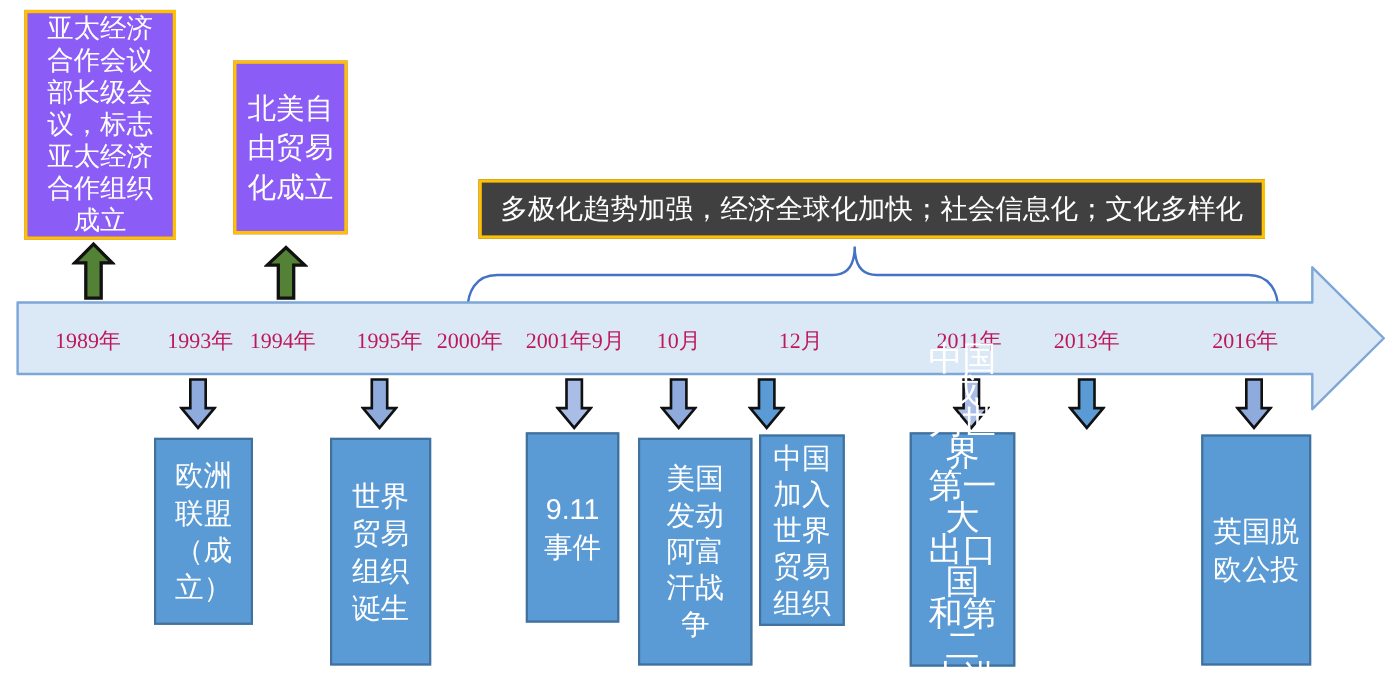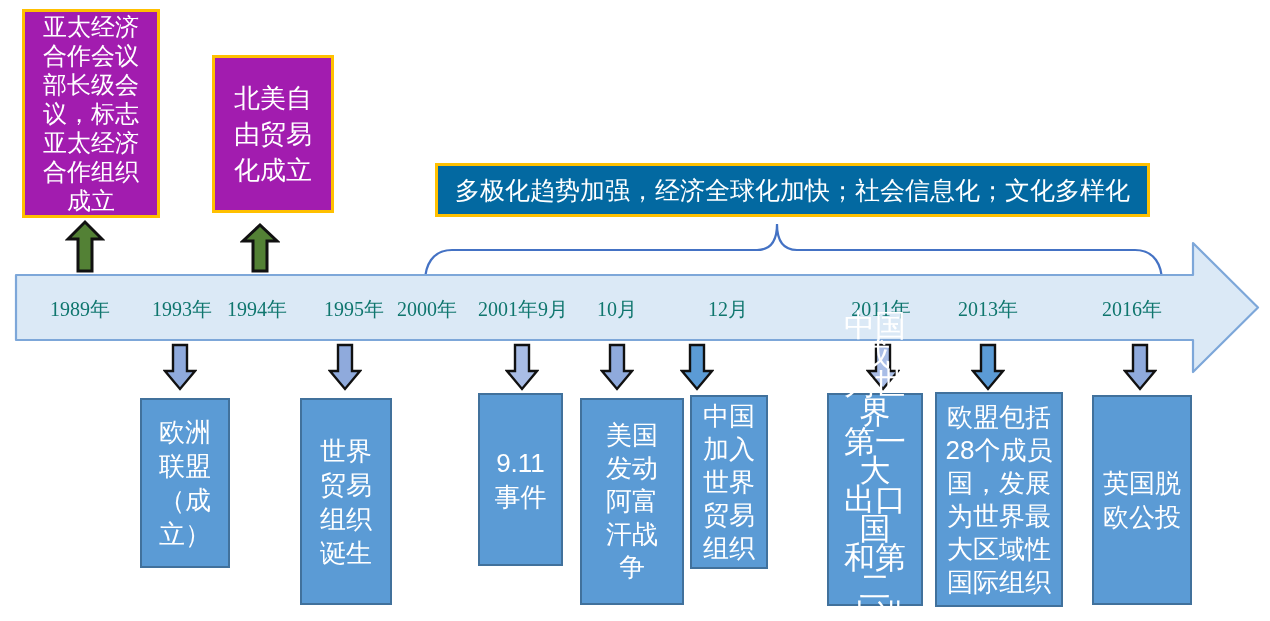--- a/index.html
+++ b/index.html
@@ -1,51 +1,51 @@
 <!DOCTYPE html>
 <html><head>
 <meta charset="utf-8">
 <style>
   html,body{margin:0;padding:0;background:#ffffff;}
   #canvas{position:relative;width:1270px;height:621px;background:#ffffff;overflow:hidden;
           font-family:"Liberation Sans","DejaVu Sans",sans-serif;}
-  .greenbox{position:absolute;background:#a21caf;border:3px solid #FFC000;
+  .greenbox{position:absolute;background:#8b5cf6;border:3px solid #FFC000;
             display:flex;align-items:center;justify-content:center;box-sizing:border-box;}
-  .banner{position:absolute;left:435px;top:163px;width:715px;height:54px;background:#0369a1;
+  .banner{position:absolute;left:435px;top:163px;width:715px;height:54px;background:#404040;
           border:3px solid #FFC000;display:flex;align-items:center;justify-content:center;box-sizing:border-box;}
   .banner .boxtext{font-size:25px;line-height:28px;white-space:nowrap;}
   .boxtext{color:#ffffff;text-align:center;white-space:pre-line;font-size:26px;line-height:33px;}
   .greenbox .boxtext{font-size:24px;line-height:29px;}
   .bluebox{position:absolute;background:#5B9BD5;border:2.5px solid #41719C;
            display:flex;align-items:center;justify-content:center;box-sizing:border-box;}
   .lh29 .boxtext{line-height:29px;font-size:31px;}
   .lh34 .boxtext{line-height:34px;}
   .year{position:absolute;top:296px;transform:translateX(-50%);
-        font-family:"Liberation Serif","DejaVu Serif",serif;font-size:20px;color:#0f766e;white-space:nowrap;}
+        font-family:"Liberation Serif","DejaVu Serif",serif;font-size:20px;color:#be185d;white-space:nowrap;}
   .icon{position:absolute;}
   svg{display:block;}
   .ad-light{fill:#A9BDE6;}
   .ad-mid{fill:#8FAADC;}
   .ad-sat{fill:#5B9BD5;}
 </style>
 </head>
 <body>
 
 <div id="canvas">
 
   <div class="greenbox" style="left:22px;top:9px;width:138px;height:209px">
     <div class="boxtext">亚太经济
 合作会议
 部长级会
 议，标志
 亚太经济
 合作组织
 成立</div>
   </div>
-  <div class="greenbox" style="left:212px;top:55px;width:122px;height:158px">
+  <div class="greenbox" style="left:212px;top:55px;width:104px;height:158px">
     <div class="boxtext" style="line-height:36px;font-size:26px">北美自
 由贸易
 化成立</div>
   </div>
 
   <svg class="icon" style="left:65px;top:219px" width="40" height="54" viewBox="0 0 40 54">
     <path d="M13 52 L13 20 L3 20 L20 3 L37 20 L27 20 L27 52 Z" fill="#538135" stroke="#111111" stroke-width="3" stroke-linejoin="miter"></path>
   </svg>
   <svg class="icon" style="left:240px;top:222px" width="40" height="51" viewBox="0 0 40 51">
     <path d="M13 49 L13 19 L3 19 L20 3 L37 19 L27 19 L27 49 Z" fill="#538135" stroke="#111111" stroke-width="3" stroke-linejoin="miter"></path>
@@ -132,26 +132,18 @@
   </div>
   <div class="bluebox lh29" style="left:827px;top:393px;width:96px;height:213px">
     <div class="boxtext">中国成
 为世界
 第一大
 出口国
 和第二
 大进口
 国</div>
   </div>
-  <div class="bluebox" style="left:935px;top:392px;width:128px;height:215px">
-    <div class="boxtext">欧盟包括
-28个成员
-国，发展
-为世界最
-大区域性
-国际组织</div>
-  </div>
   <div class="bluebox lh34" style="left:1092px;top:395px;width:100px;height:210px">
     <div class="boxtext">英国脱
 欧公投</div>
   </div>
 
 </div>
 
 </body></html>

